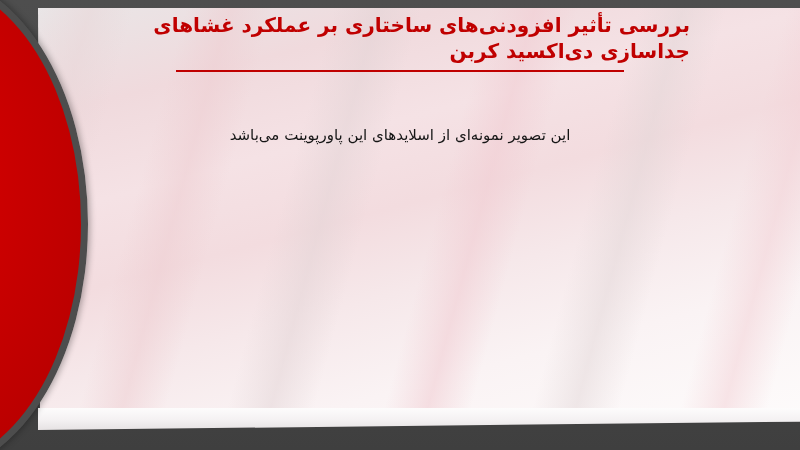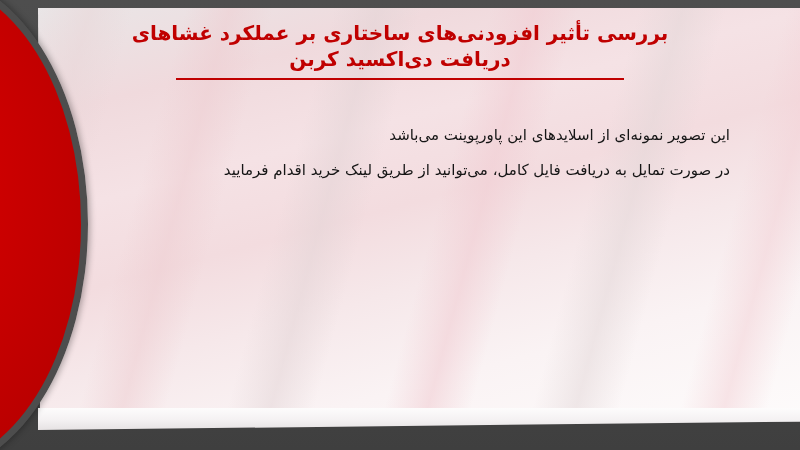--- a/index.html
+++ b/index.html
@@ -85,23 +85,22 @@
     background: radial-gradient(ellipse at 25% 40%, #d61414 0%, #cc0000 45%, #bb0000 78%, #ad0202 100%);
     border: 7px solid #4d4d4d;
     box-sizing: border-box;
     box-shadow: 2px 0 6px rgba(0,0,0,0.30);
   }
 
   
   .title-block {
     position: absolute;
     left: 110px;
-    top: 20px;
+    top: 12px;
     width: 580px;
-    text-align: center;
     direction: rtl;
   }
   .title-line {
     color: #c00000;
     font-weight: bold;
     font-size: 20px;
     line-height: 26px;
     letter-spacing: 0px;
     white-space: nowrap;
   }
@@ -111,20 +110,21 @@
     height: 2px;
     background: #c00000;
   }
 
   
   .body-block {
     position: absolute;
     left: 70px;
     top: 118px;
     width: 660px;
+    text-align: center;
     direction: rtl;
   }
   .body-line {
     color: #151515;
     font-size: 15px;
     line-height: 35px;
     white-space: nowrap;
   }
 </style>
 </head>
@@ -136,22 +136,21 @@
 
   <div class="panel"></div>
   <div class="panel-foot"></div>
 
   <div class="red-ellipse">
     
   </div>
 
   <div class="title-block">
     <div class="title-line">بررسی تأثیر افزودنی‌های ساختاری بر عملکرد غشاهای</div>
-    <div class="title-line">دریافت دی‌اکسید کربن</div>
+    <div class="title-line">جداسازی دی‌اکسید کربن</div>
     <div class="title-rule"></div>
   </div>
 
   <div class="body-block">
     <div class="body-line">این تصویر نمونه‌ای از اسلایدهای این پاورپوینت می‌باشد</div>
-    <div class="body-line">در صورت تمایل به دریافت فایل کامل، می‌توانید از طریق لینک خرید اقدام فرمایید</div>
   </div>
 
 </div>
 
 </body></html>

